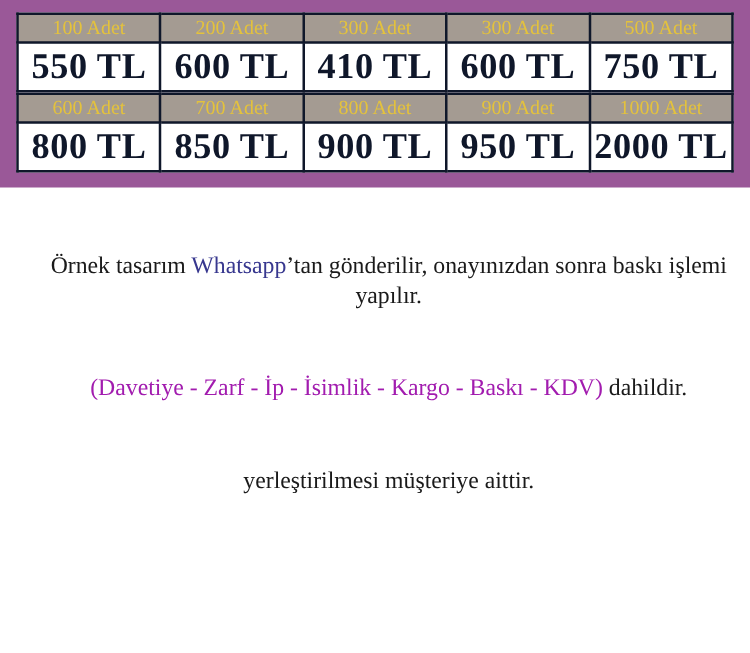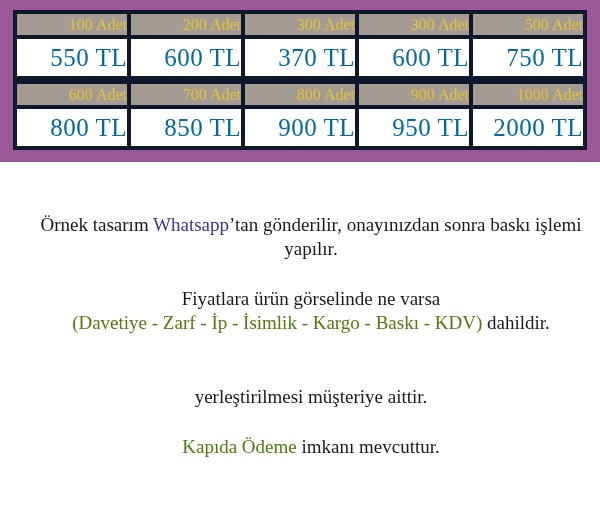--- a/index.html
+++ b/index.html
@@ -19,71 +19,71 @@
   }
   table.price-table {
     width: 100%;
     border-collapse: collapse;
     table-layout: fixed;
     background: #ffffff;
     border: 2px solid #1c1c1c;
   }
   table.price-table.t2 { }
   .price-table th, .price-table td {
-    border: 4px solid #0f172a;
-    text-align: right;
+    border: 2px solid #0f172a;
+    text-align: center;
     padding: 0;
   }
   .price-table th {
     background: #a49b92;
     color: #e4c23c;
     font-weight: normal;
     font-size: 16px;
     height: 21px;
   }
   .price-table td {
-    color: #0369a1;
-    font-weight: normal;
-    font-size: 25px;
+    color: #0f172a;
+    font-weight: bold;
+    font-size: 29px;
     height: 37px;
     letter-spacing: 0.5px;
   }
 
   
   .notes {
     padding-top: 51px;
     text-align: center;
     font-size: 19px;
     color: #1a1a1a;
     margin-left: 22px;
   }
   .notes p {
     margin: 0 0 26px 0;
     line-height: 24px;
   }
-  .red  { color: #4d7c0f; }
+  .red  { color: #a21caf; }
   .blue { color: #38388f; }
 </style>
 </head>
 <body>
 
 <div class="banner">
   <table class="price-table">
     <tbody>
         <tr>
       <th>100 Adet</th>
       <th>200 Adet</th>
       <th>300 Adet</th>
       <th>300 Adet</th>
       <th>500 Adet</th>
     </tr>
     <tr>
       <td>550 TL</td>
       <td>600 TL</td>
-      <td>370 TL</td>
+      <td>410 TL</td>
       <td>600 TL</td>
       <td>750 TL</td>
     </tr>
   </tbody>
     </table>
 
   <table class="price-table t2">
     <tbody>
         <tr>
       <th>600 Adet</th>
@@ -99,19 +99,18 @@
       <td>950 TL</td>
       <td>2000 TL</td>
     </tr>
   </tbody>
     </table>
 </div>
 
 <div class="notes">
   <p><span>Örnek tasarım </span><span class="blue">Whatsapp</span><span>’tan gönderilir, onayınızdan sonra baskı işlemi yapılır.</span></p>
 
-  <p><span>Fiyatlara ürün görselinde ne varsa</span><br><span class="red">(Davetiye - Zarf - İp - İsimlik - Kargo - Baskı - KDV)</span><span> dahildir.</span></p>
+  <p><br><span class="red">(Davetiye - Zarf - İp - İsimlik - Kargo - Baskı - KDV)</span><span> dahildir.</span></p>
 
   <p><br><span>yerleştirilmesi müşteriye aittir.</span></p>
 
-  <p><span class="red">Kapıda Ödeme</span><span> imkanı mevcuttur.</span></p>
 
 </div>
 
 </body></html>

